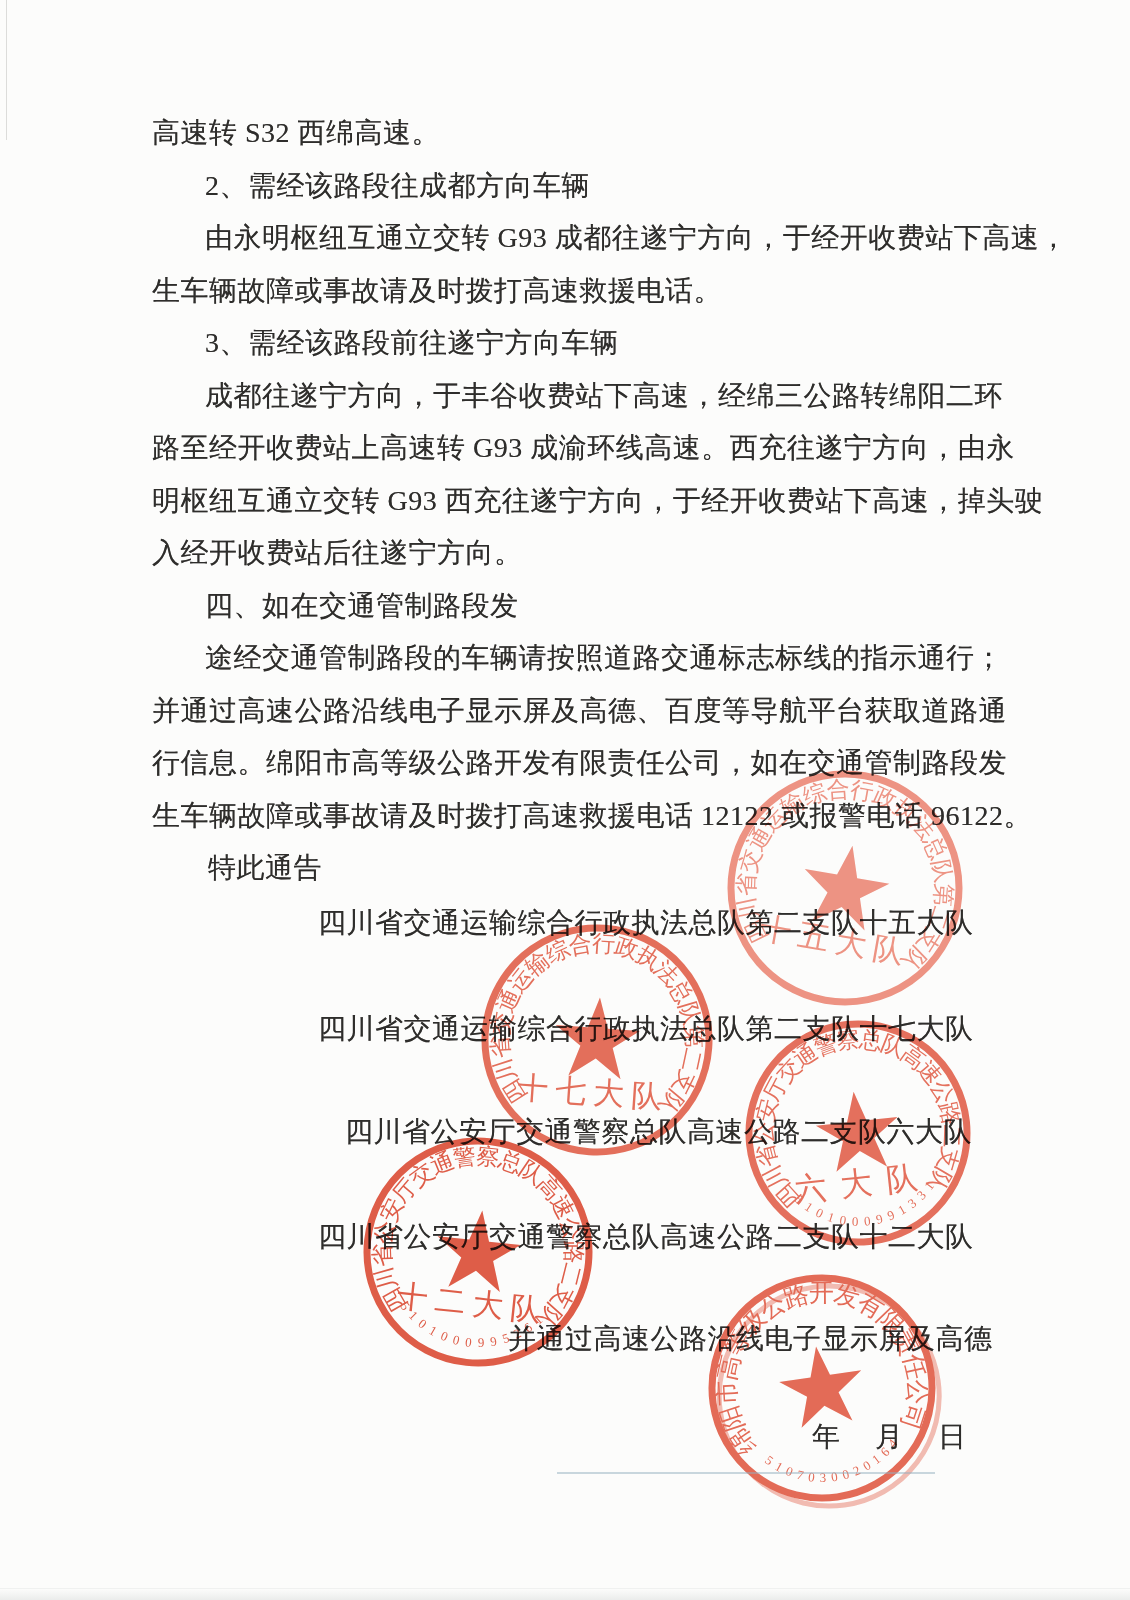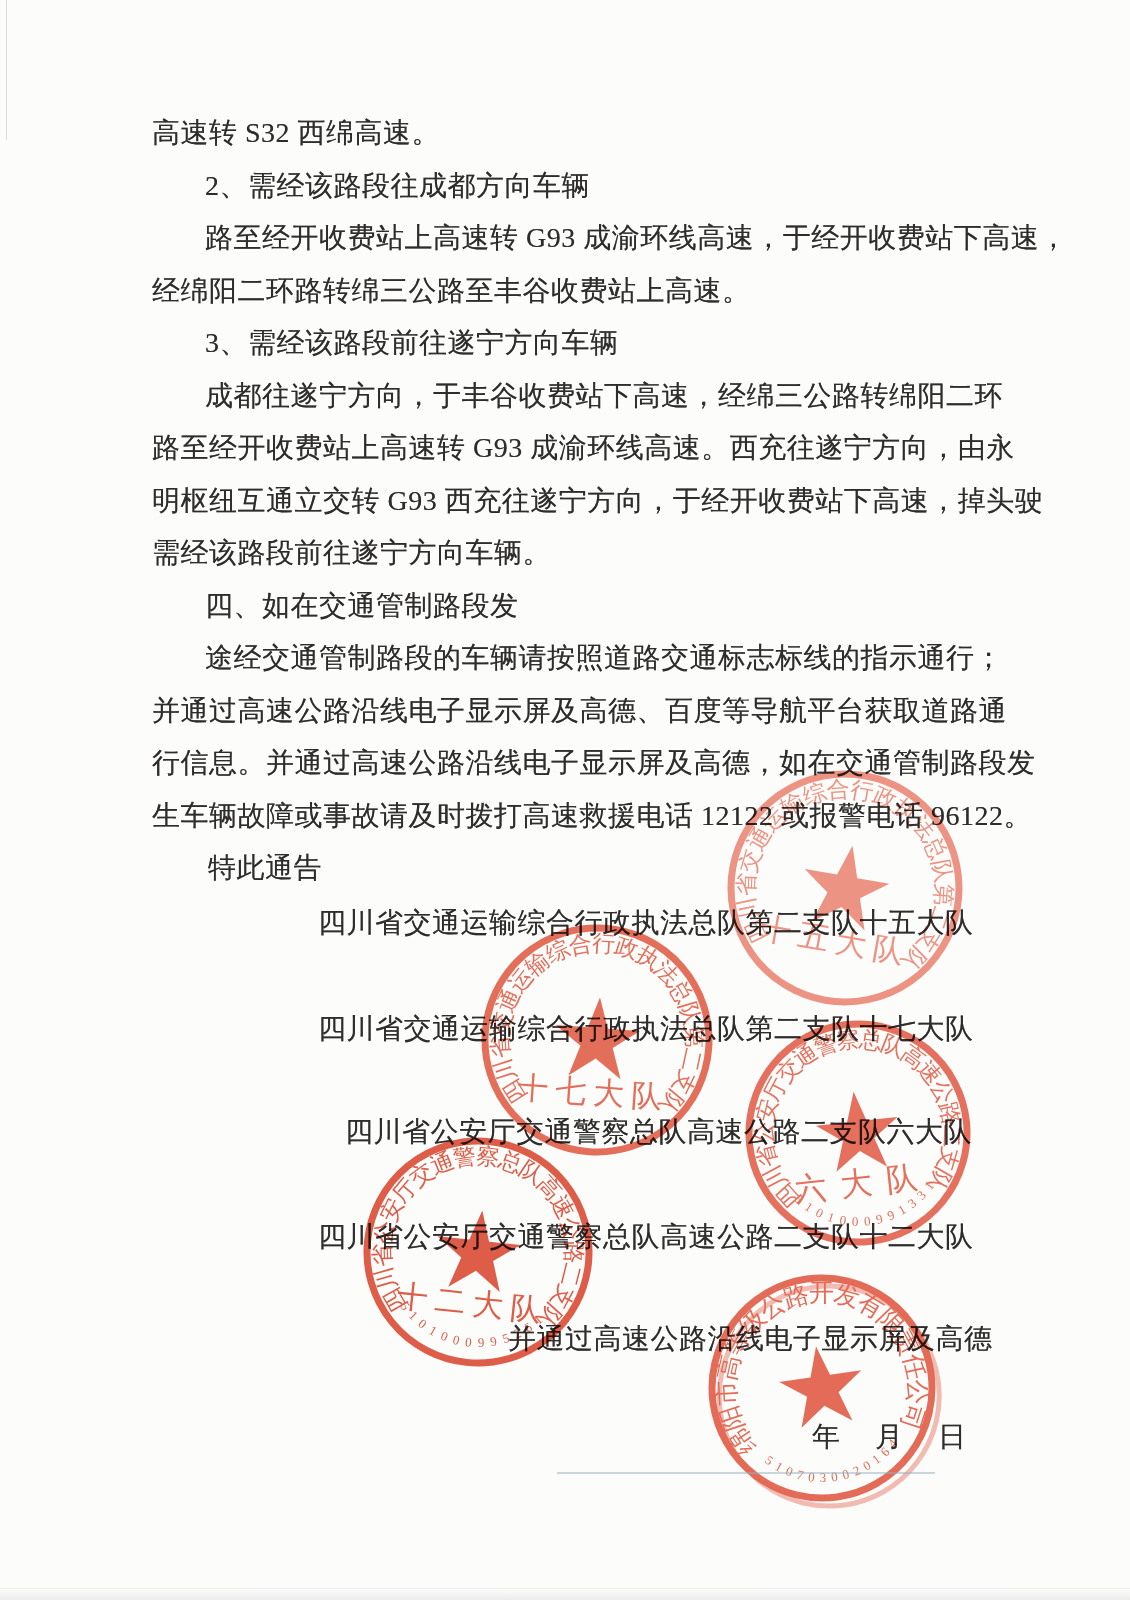--- a/index.html
+++ b/index.html
@@ -63,31 +63,31 @@
   }
 </style>
 </head>
 <body>
 
 <div class="page">
   <div class="scan-edge"></div>
   <div id="doc-lines">
       <div class="ln l0">高速转 S32 西绵高速。</div>
       <div class="ln l1">2、需经该路段往成都方向车辆</div>
-      <div class="ln l2">路至经开收费站上高速转 G93 成渝环线高速，于经开收费站下高速，</div>
-      <div class="ln l3">经绵阳二环路转绵三公路至丰谷收费站上高速。</div>
+      <div class="ln l2">由永明枢纽互通立交转 G93 成都往遂宁方向，于经开收费站下高速，</div>
+      <div class="ln l3">生车辆故障或事故请及时拨打高速救援电话。</div>
       <div class="ln l4">3、需经该路段前往遂宁方向车辆</div>
       <div class="ln l5">成都往遂宁方向，于丰谷收费站下高速，经绵三公路转绵阳二环</div>
       <div class="ln l6">路至经开收费站上高速转 G93 成渝环线高速。西充往遂宁方向，由永</div>
       <div class="ln l7">明枢纽互通立交转 G93 西充往遂宁方向，于经开收费站下高速，掉头驶</div>
-      <div class="ln l8">需经该路段前往遂宁方向车辆。</div>
+      <div class="ln l8">入经开收费站后往遂宁方向。</div>
       <div class="ln l9">四、如在交通管制路段发</div>
       <div class="ln l10">途经交通管制路段的车辆请按照道路交通标志标线的指示通行；</div>
       <div class="ln l11">并通过高速公路沿线电子显示屏及高德、百度等导航平台获取道路通</div>
-      <div class="ln l12">行信息。并通过高速公路沿线电子显示屏及高德，如在交通管制路段发</div>
+      <div class="ln l12">行信息。绵阳市高等级公路开发有限责任公司，如在交通管制路段发</div>
       <div class="ln l13">生车辆故障或事故请及时拨打高速救援电话 12122 或报警电话 96122。</div>
       <div class="ln l14">特此通告</div>
       <div class="ln l15">四川省交通运输综合行政执法总队第二支队十五大队</div>
       <div class="ln l16">四川省交通运输综合行政执法总队第二支队十七大队</div>
       <div class="ln l17">四川省公安厅交通警察总队高速公路二支队六大队</div>
       <div class="ln l18">四川省公安厅交通警察总队高速公路二支队十二大队</div>
       <div class="ln l19">并通过高速公路沿线电子显示屏及高德</div>
       <div class="ln l20">年 月 日</div>
     </div>
   <div id="stamps-layer">

